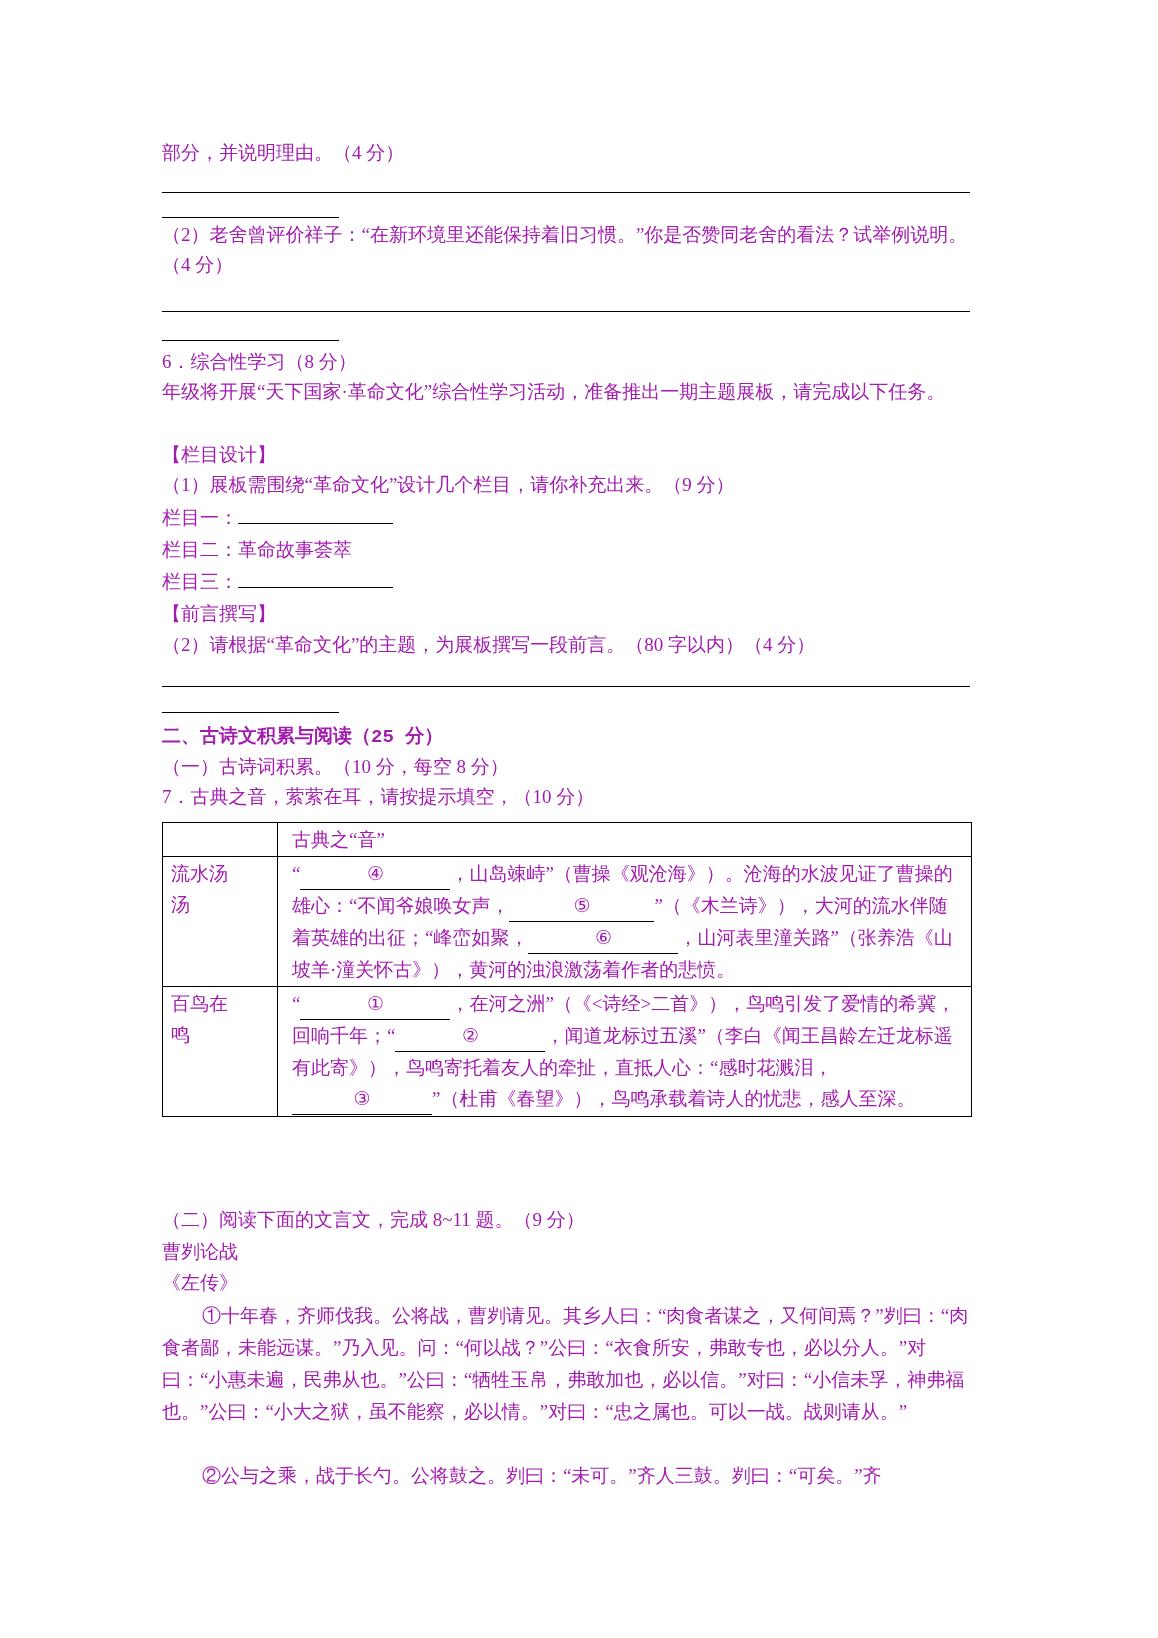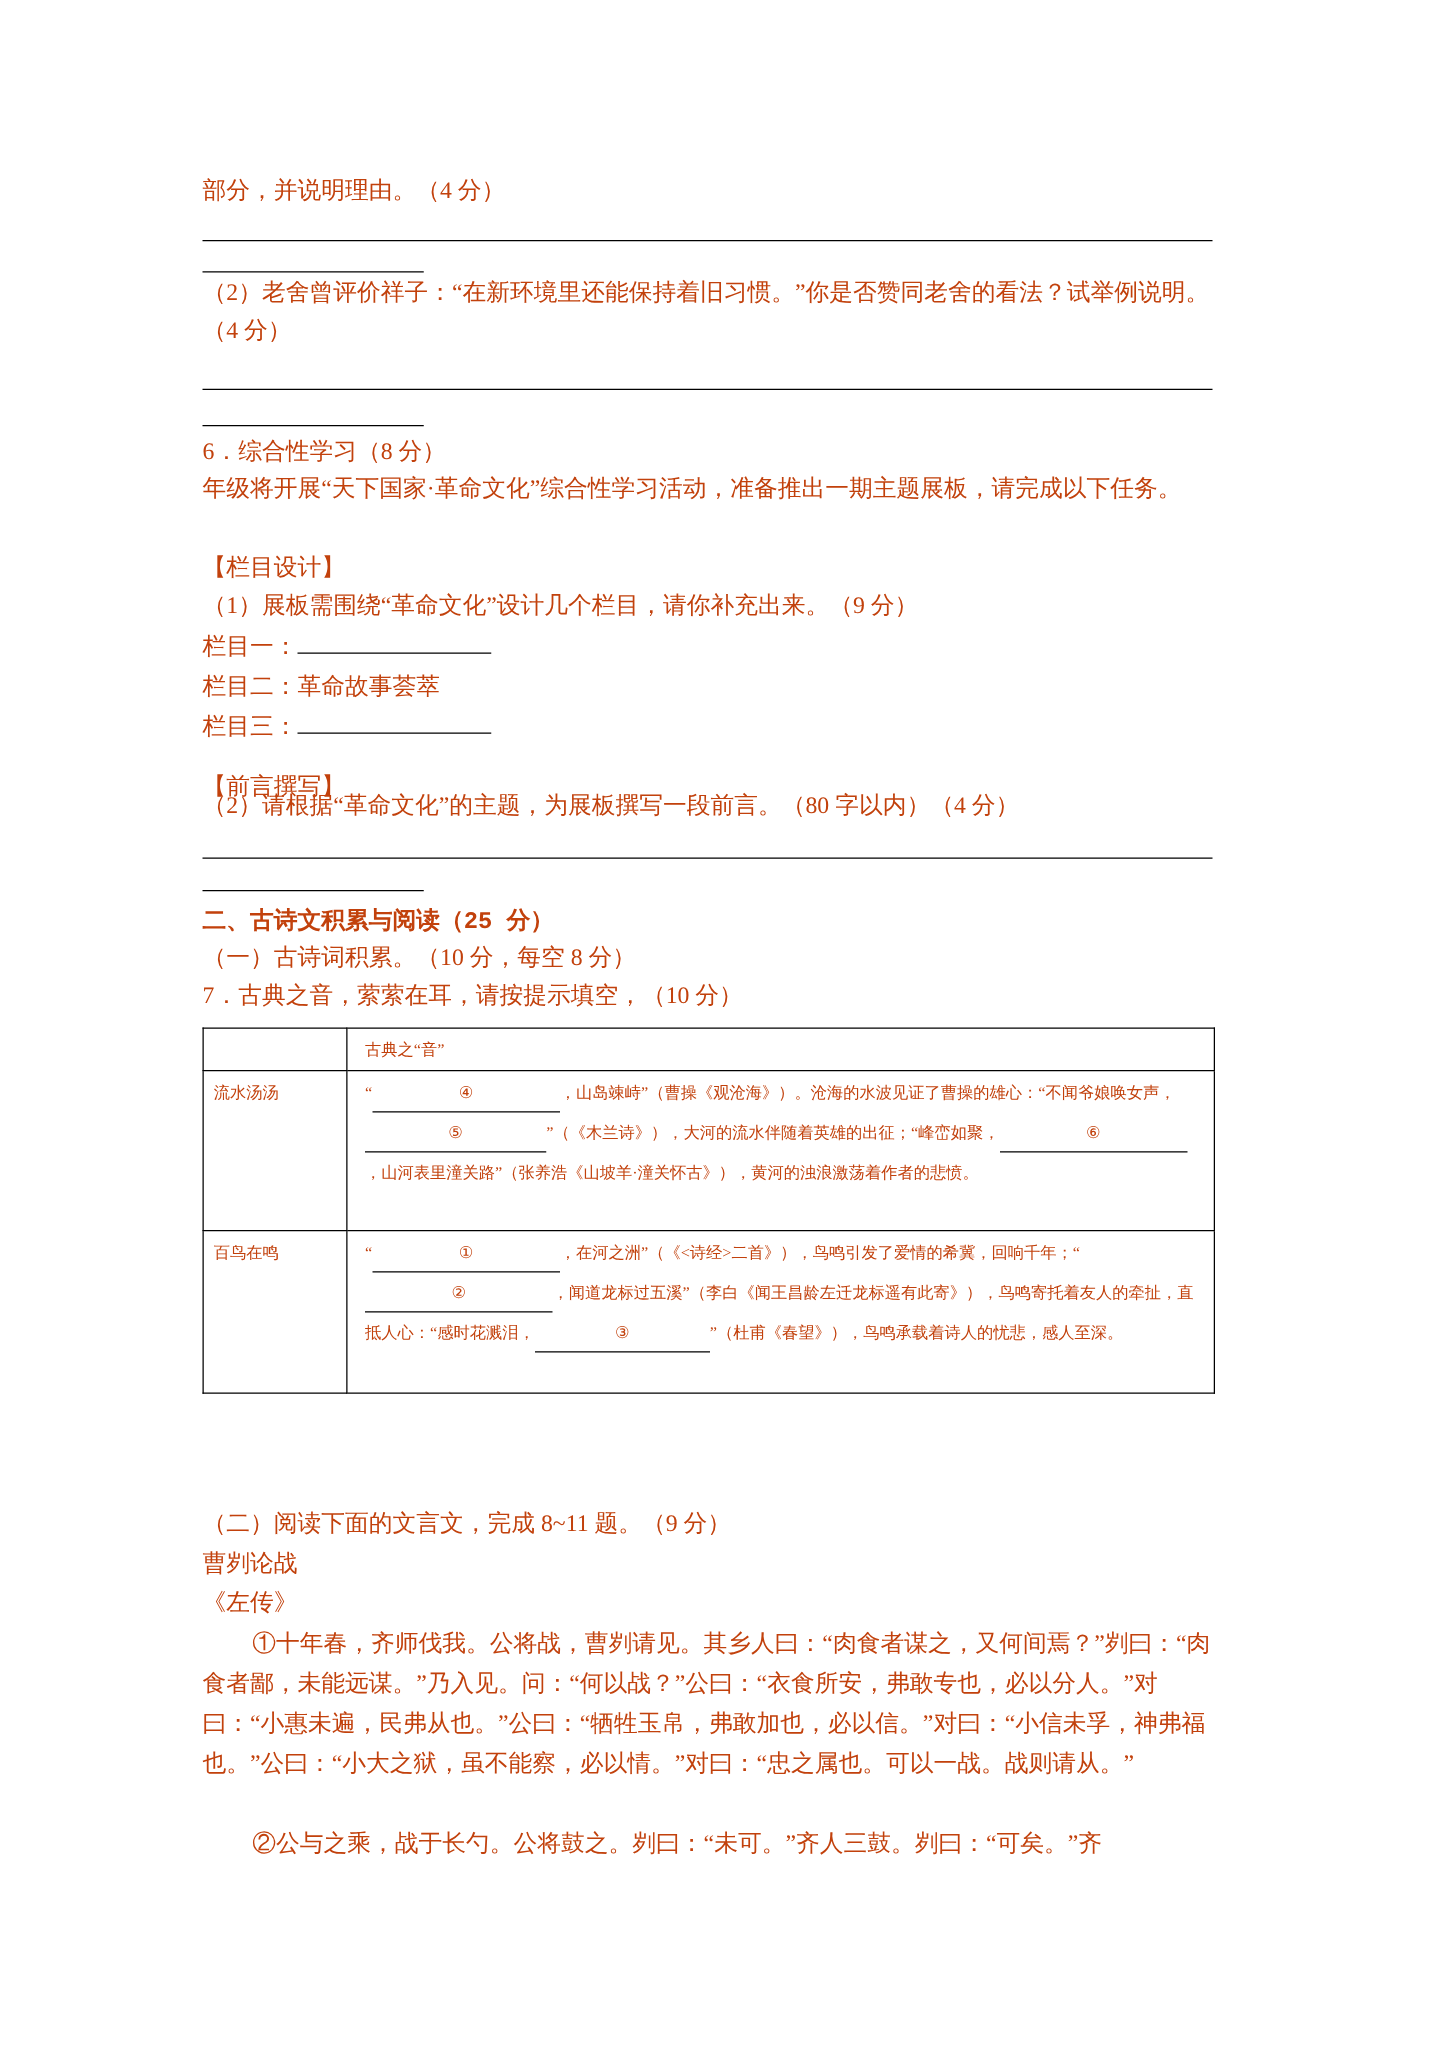--- a/index.html
+++ b/index.html
@@ -2,21 +2,21 @@
 <html><head>
 <meta charset="utf-8">
 <style>
   html,body{margin:0;padding:0;background:#888;}
   .page{
     position:relative;
     width:1158px;height:1638px;
     background:#ffffff;
     margin:0 auto;
     font-family:"Liberation Serif","DejaVu Serif",serif;
-    color:#c2410c;
+    color:#a21caf;
     overflow:hidden;
   }
   .content{position:absolute;left:162px;top:0;width:808px;}
   .content p{margin:0;font-size:19px;line-height:30px;}
   .abs{position:absolute;left:0;width:808px;}
   .ans-line{position:absolute;left:0;height:0;border-top:1.5px solid #000;width:808px;}
   .ans-line.short{width:177px;}
   .sec-title{font-weight:bold;font-size:21px;line-height:32px;margin:0;font-family:Liberation Mono, monospace;}
   .centered{text-align:left;}
   .classical{line-height:32px !important;text-indent:2.1em;}
@@ -24,21 +24,21 @@
     display:inline-block;
     border-bottom:1px solid #000;
     text-align:center;
     min-width:120px;
   }
   table.qtable{
     position:absolute;left:0;top:822px;
     width:810px;
     border-collapse:collapse;
     table-layout:fixed;
-    font-size:13px;line-height:31px;
+    font-size:19px;line-height:31px;
   }
   table.qtable td{
     border:1.5px solid #000;
     vertical-align:top;
     padding:1px 14px 1px 14px;
   }
   table.qtable td.lab{width:98px;padding:1px 8px;}
   table.qtable td.lab .labw{display:inline-block;width:62px;}
   .hdr-row td{height:28px;}
 </style>
@@ -58,21 +58,21 @@
     <div class="ans-line" style="top:311px"></div>
     <div class="ans-line short" style="top:340px"></div>
 
     <p class="abs" style="top:347px">6．综合性学习（8 分）</p>
     <p class="abs" style="top:377px">年级将开展“天下国家·革命文化”综合性学习活动，准备推出一期主题展板，请完成以下任务。</p>
     <p class="abs" style="top:440px">【栏目设计】</p>
     <p class="abs" style="top:470px">（1）展板需围绕“革命文化”设计几个栏目，请你补充出来。（9 分）</p>
     <p class="abs" style="top:503px">栏目一：<span class="blank" style="min-width: 155px;"></span></p>
     <p class="abs" style="top:535px">栏目二：革命故事荟萃</p>
     <p class="abs" style="top:567px">栏目三：<span class="blank" style="min-width: 155px;"></span></p>
-    <p class="abs" style="top:615px">【前言撰写】</p>
+    <p class="abs" style="top:599px">【前言撰写】</p>
     <p class="abs" style="top:630px">（2）请根据“革命文化”的主题，为展板撰写一段前言。（80 字以内）（4 分）</p>
 
     <div class="ans-line" style="top:686px"></div>
     <div class="ans-line short" style="top:712px"></div>
 
     <p class="abs sec-title" style="top:722px">二、古诗文积累与阅读（25 分）</p>
     <p class="abs" style="top:752px">（一）古诗词积累。（10 分，每空 8 分）</p>
     <p class="abs" style="top:782px">7．古典之音，萦萦在耳，请按提示填空，（10 分）</p>
 
     <table class="qtable">

